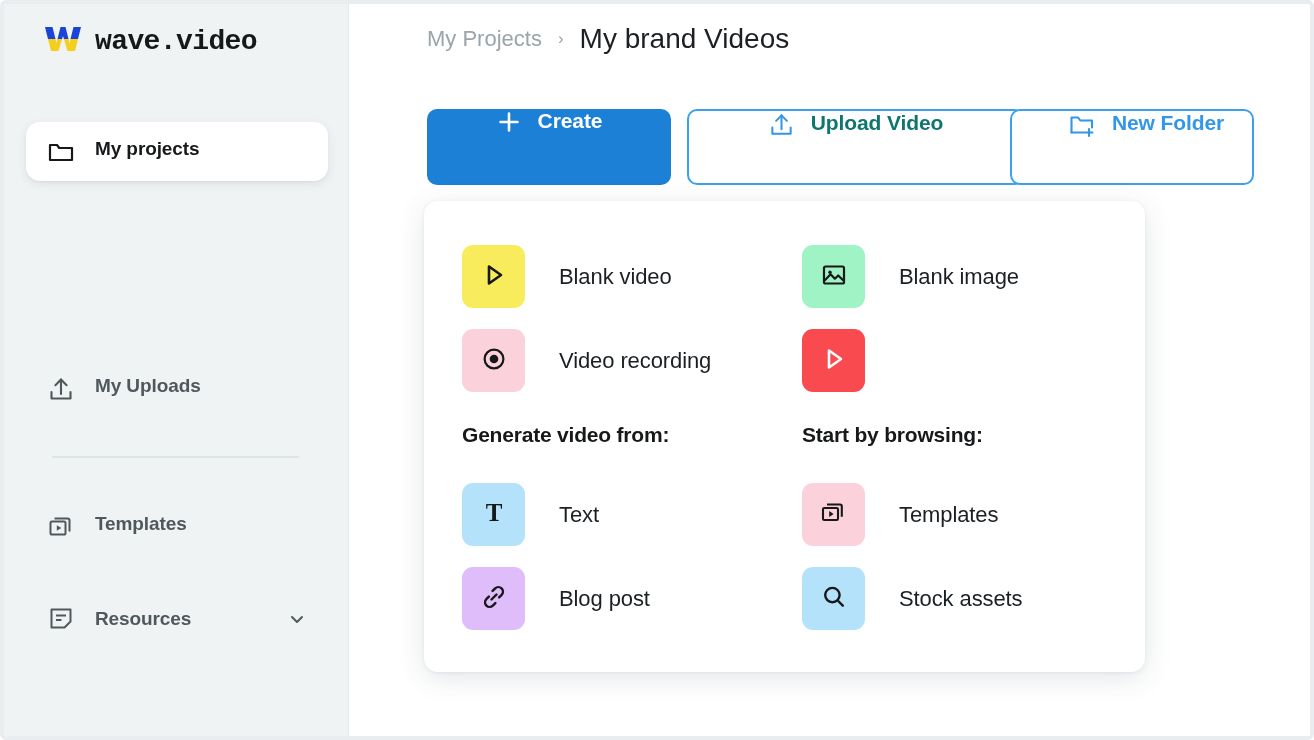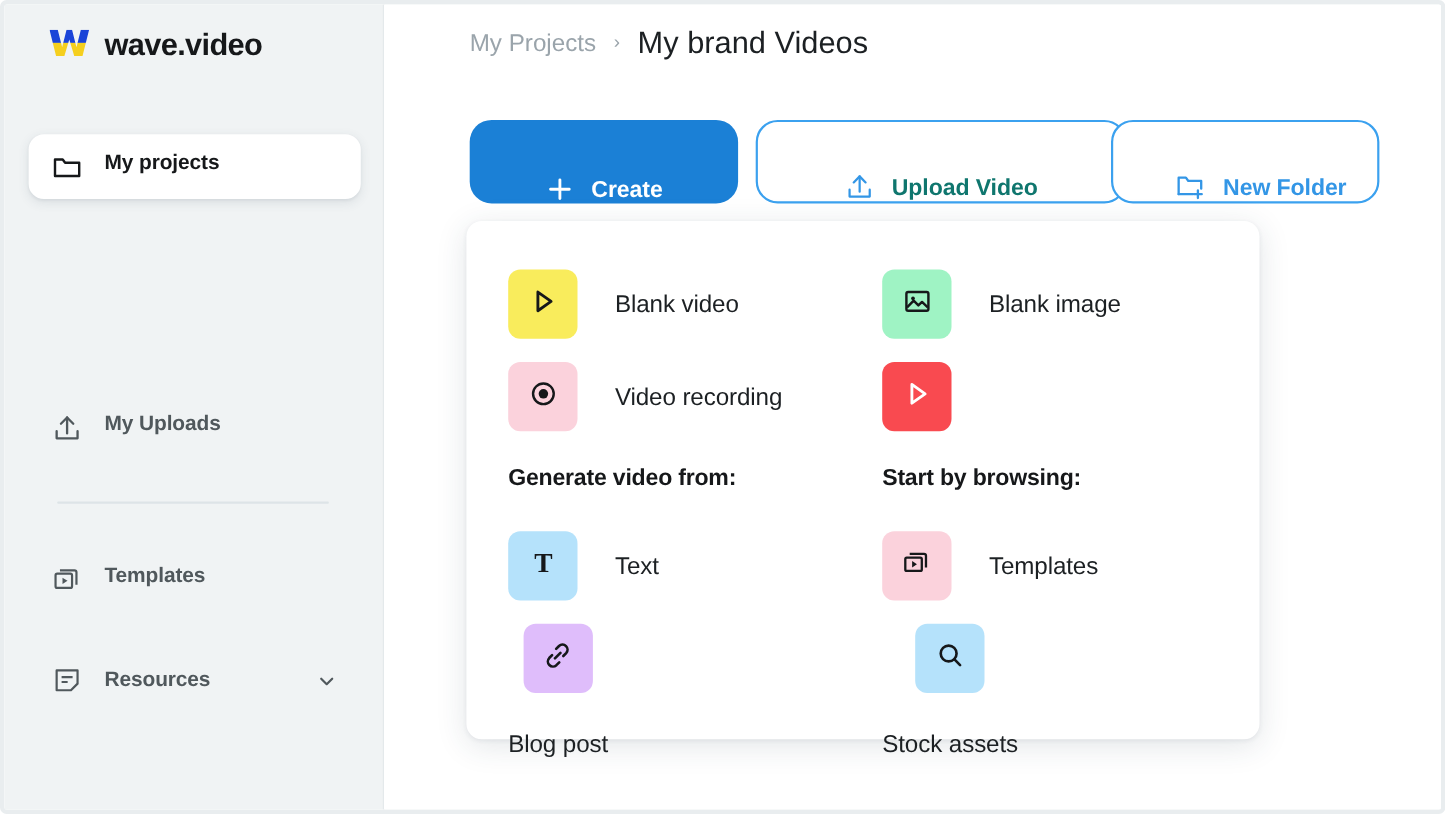--- a/index.html
+++ b/index.html
@@ -34,20 +34,21 @@
   }
 
   #brand {
     position: absolute;
     left: 40px;
     top: 16px;
     display: flex;
     align-items: center;
     gap: 13px;
     height: 42px;
+    font-family: Liberation Mono, monospace;
   }
   #brand .logo-mark { display:block; }
   #brand .brand-text {
     font-size: 28px;
     font-weight: 700;
     color: #16181a;
     letter-spacing: -0.6px;
   }
 
   .nav-item {
@@ -136,23 +137,23 @@
   #breadcrumb .crumb-current {
     font-size: 28px;
     color: #1c2023;
   }
 
   
   .btn {
     position: absolute;
     top: 105px;
     height: 76px;
-    border-radius: 20px;
-    display: flex;
-    align-items: flex-end;
+    border-radius: 10px;
+    display: flex;
+    align-items: flex-start;
     justify-content: center;
     gap: 16px;
     cursor: pointer;
     font-size: 21px;
     font-weight: 700;
     letter-spacing: -0.1px;
   }
   #btn-create {
     left: 77px;
     width: 244px;
@@ -222,21 +223,21 @@
     color: #16181a;
     letter-spacing: -0.2px;
     white-space: nowrap;
   }
 
   
   .row1 { top: 44px; }
   .row2 { top: 128px; }
   .head-row { top: 222px; }
   .row3 { top: 282px; }
-  .row4 { top: 366px; flex-direction: column; }
+  .row4 { top: 366px; }
 </style>
 </head>
 <body>
 
 <div id="app">
 
   <nav id="sidebar">
 
     <div id="brand">
       <span class="logo-mark">

